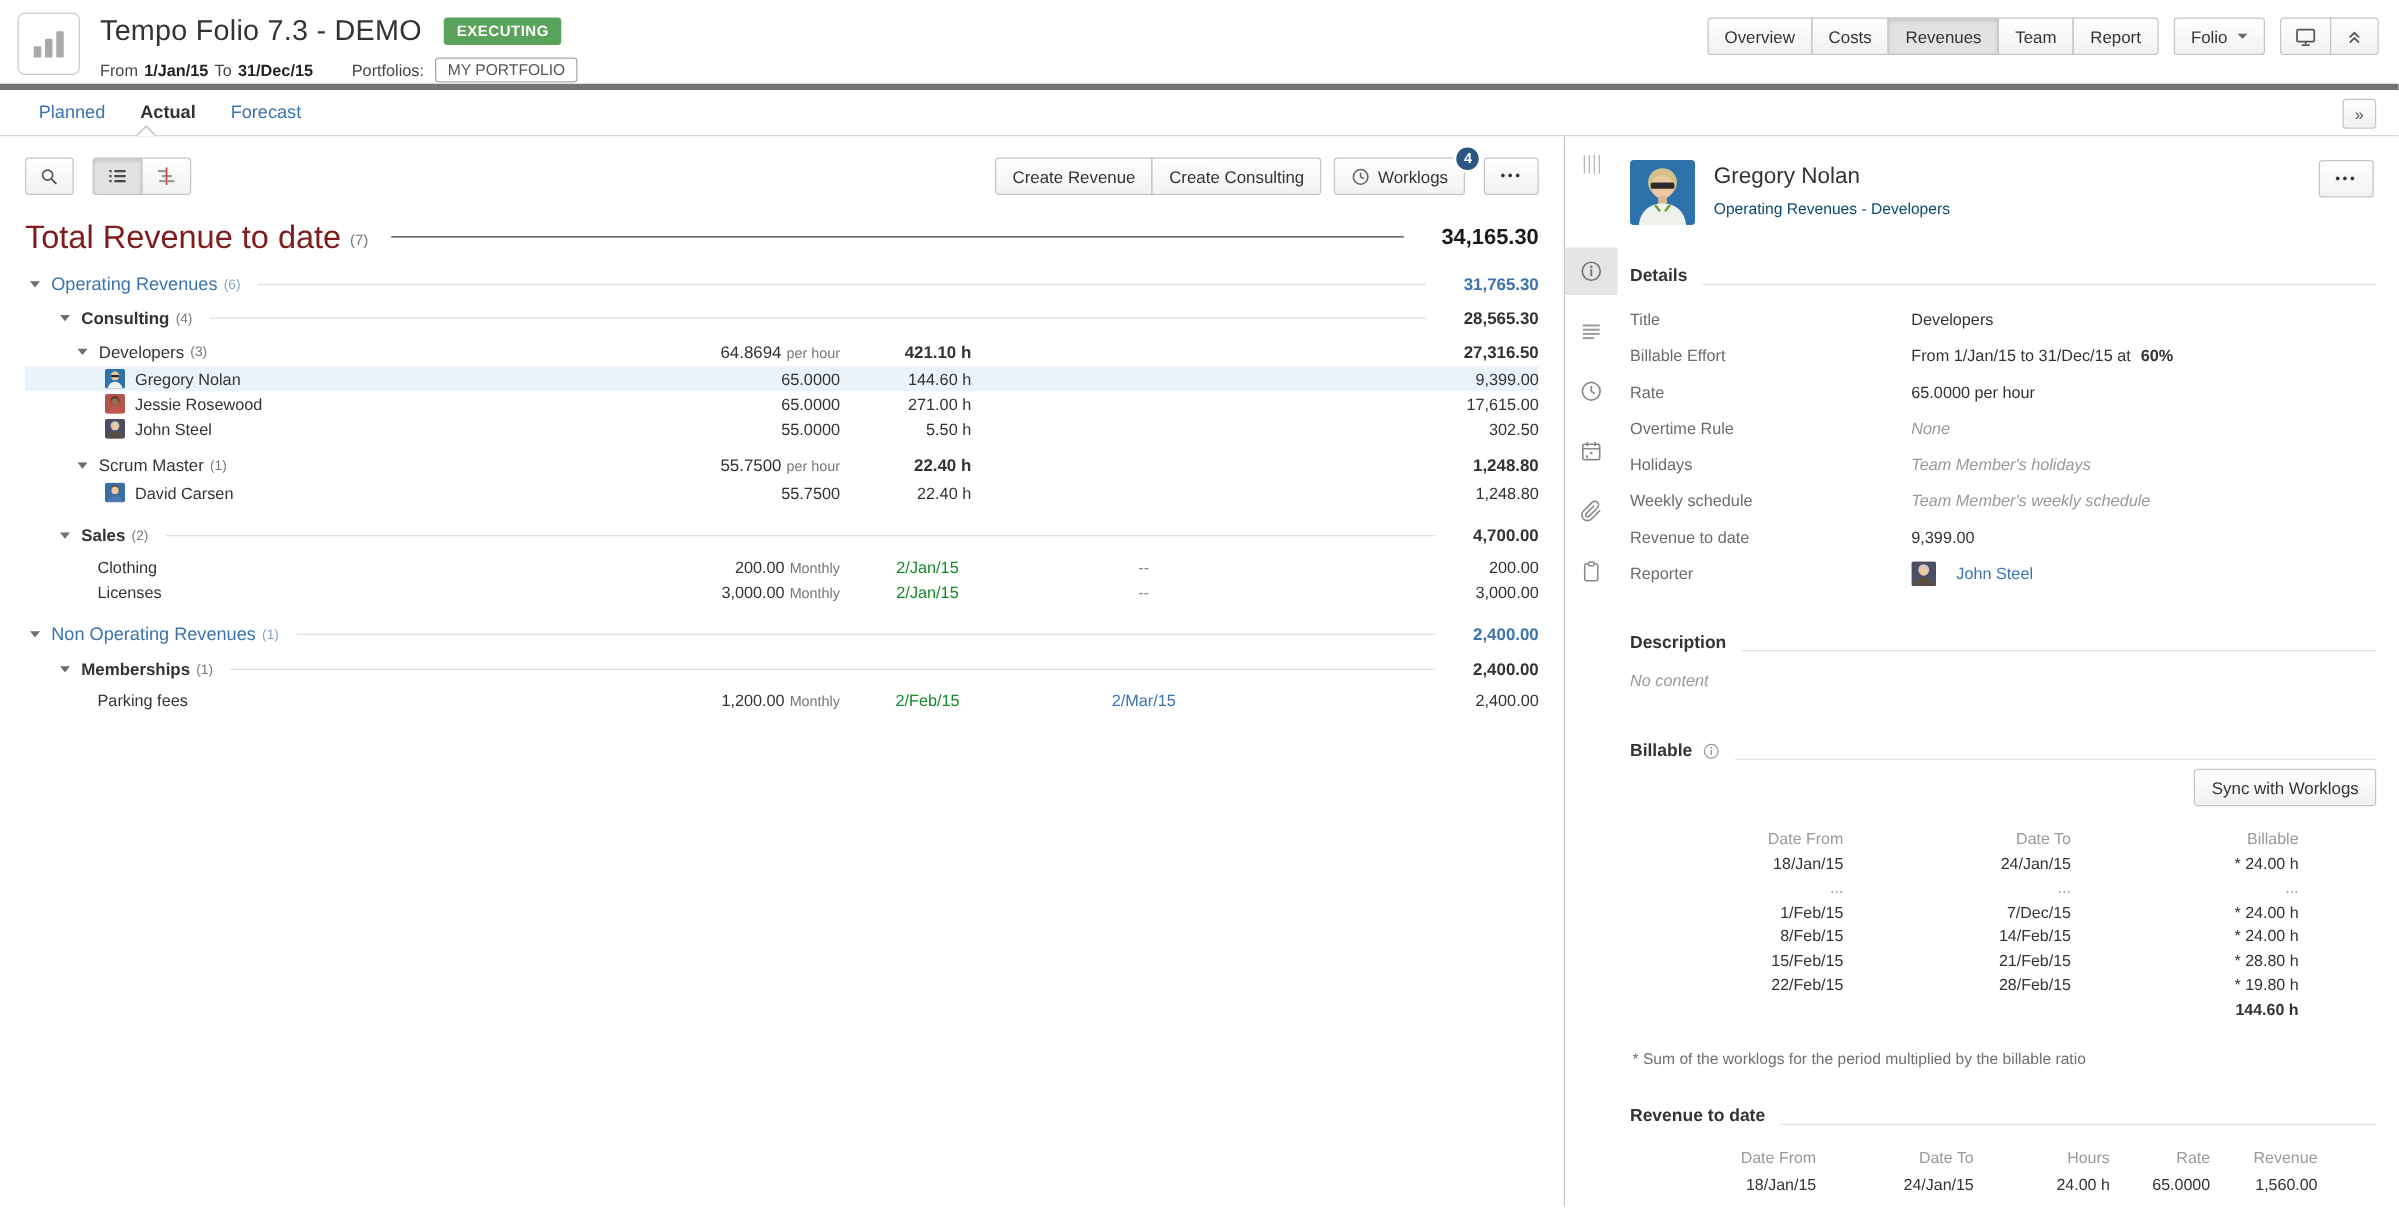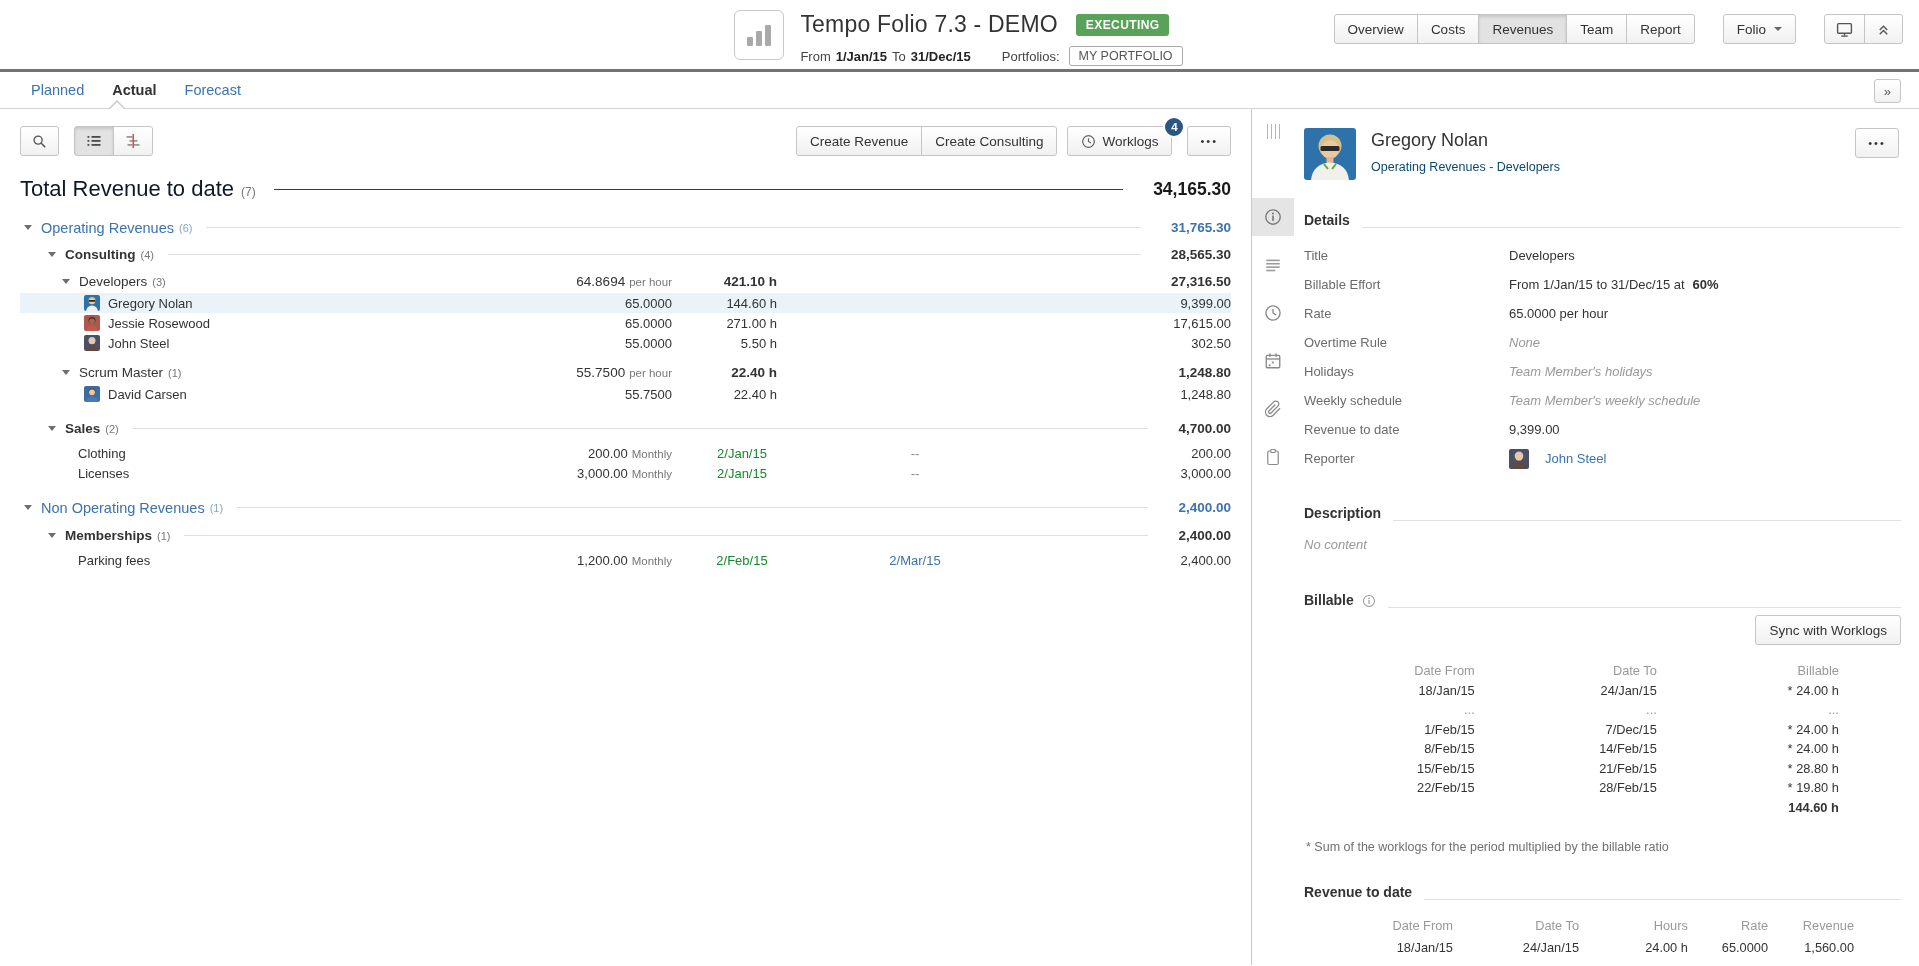--- a/index.html
+++ b/index.html
@@ -14,33 +14,33 @@
   .btn.active { background:#e2e2e2; box-shadow:inset 0 2px 3px rgba(0,0,0,.12); }
   .btn-group { display:inline-flex; }
   .btn-group .btn { border-radius:0; margin-left:-1px; }
   .btn-group .btn:first-child { border-radius:3px 0 0 3px; margin-left:0; }
   .btn-group .btn:last-child { border-radius:0 3px 3px 0; }
   .btn.more { letter-spacing:2px; font-size:11px; padding:0 12px; }
   .caret { width:0;height:0;border-left:4px solid transparent;border-right:4px solid transparent;
     border-top:4px solid #666; margin-left:2px; }
 
   
-  .hdr { position:relative; height:72px; border-bottom:3px solid #737373; padding:10px 16px 0 14px; display:flex;justify-content:center; }
+  .hdr { position:relative; height:72px; border-bottom:5px solid #737373; padding:10px 16px 0 14px; display:flex; }
   .logo { width:50px; height:50px; border:1px solid #c9c9c9; border-radius:6px; background:#fff;
     display:flex; align-items:center; justify-content:center; }
   .hdr-text { margin-left:16px; }
   .hdr-line1 { display:flex; align-items:center; gap:18px; margin-top:1px; }
   .hdr-line1 h1 { font-size:23px; font-weight:400; color:#333; letter-spacing:.2px; }
   .badge-exec { background:#59a259; color:#fff; font-weight:bold; font-size:12px;
     padding:4px 10px; border-radius:3px; letter-spacing:.4px; }
   .hdr-line2 { margin-top:8px; font-size:13px; color:#444; display:flex; align-items:center; gap:5px; }
   .hdr-line2 b { color:#222; }
   .pf-label { margin-left:26px; }
   .pf-chip { border:1px solid #a9a9a9; border-radius:3px; padding:2px 9px; font-size:12.5px; color:#555; margin-left:4px; }
-  .hdr-right { position:absolute; right:16px; top:14px; display:flex; gap:28px; }
+  .hdr-right { position:absolute; right:16px; top:14px; display:flex; gap:12px; }
   .icon-btn { padding:0 11px; }
 
   
   .subhdr { position:relative; height:37px; border-bottom:1px solid #d5d5d5;
     display:flex; align-items:center; padding-left:31px; gap:28px; }
   .vtab { font-size:14.5px; color:#3b73af; text-decoration:none; cursor:pointer; }
   .vtab.active { color:#333; font-weight:bold; cursor:default; }
   .notch-b { position:absolute; bottom:-1px; left:108px; width:0; height:0;
     border-left:9px solid transparent; border-right:9px solid transparent; border-bottom:9px solid #c9c9c9; }
   .notch-w { position:absolute; bottom:-1px; left:110px; width:0; height:0;
@@ -58,21 +58,21 @@
   .vg { margin-left:15px; }
   .wl-wrap { position:relative; margin-left:10px; }
   .wl-badge { position:absolute; top:-10px; right:-13px; width:22px; height:22px; border-radius:50%;
     background:#2b5583; border:2px solid #fff; color:#fff; font-size:11.5px; font-weight:bold;
     display:flex; align-items:center; justify-content:center; }
   .tb .more { margin-left:15px; }
 
   
   .tbl { padding:0 20px; }
   .total-row { display:flex; align-items:center; margin-top:15px; height:36px; }
-  .tr-title { font-size:22px; color:#0f172a; }
+  .tr-title { font-size:26px; color:#7f1d1d; }
   .tr-cnt { font-size:12px; color:#777; margin-left:7px; margin-top:6px; }
   .tr-rule { flex:1; border-top:1px solid #3c3c3c; margin:0 30px 0 18px; }
   .tr-amt { font-size:17.5px; font-weight:bold; color:#1a1a1a; }
 
   .trow { position:relative; display:flex; align-items:center; height:23px; }
   .trow.person,.trow.item { height:20px; }
   .trow.selected { background:#eaf2fa; }
   .tname { display:flex; align-items:center; }
   .trow.group .tname { padding-left:4px; }
   .trow.cat   .tname { padding-left:28px; }
@@ -119,21 +119,21 @@
   .p-id { margin-left:15px; margin-top:2px; }
   .p-name { font-size:18px; color:#333; }
   .p-sub { font-size:12.5px; color:#0c4a6e; margin-top:9px; }
   .p-more { position:absolute; right:2px; top:19px; width:44px; }
 
   .sect-h { display:flex; align-items:flex-end; margin-top:32px; }
   .sect-h > span { font-weight:bold; font-size:14px; color:#333; }
   .h-rule { flex:1; border-top:1px solid #e1e1e1; margin-left:12px; }
   .info-i { margin-left:8px; display:inline-flex; }
 
-  .d-row { display:flex; height:29px; align-items:center; }
+  .d-row { display:flex; height:29px; align-items:center;gap:20px; }
   .d-rows { margin-top:13px; }
   .d-label { width:205px; flex:none; color:#6b6b6b; }
   .d-value { color:#333; display:flex; align-items:center; gap:8px; }
   .d-value.muted { color:#999; font-style:italic; }
   .d-value b { font-weight:bold; }
   .d-link { color:#3b73af; cursor:pointer; text-decoration:none; }
 
   .empty-txt { margin-top:16px; color:#999; font-style:italic; }
 
   .sync-row { display:flex; justify-content:flex-end; margin-top:7px; }

